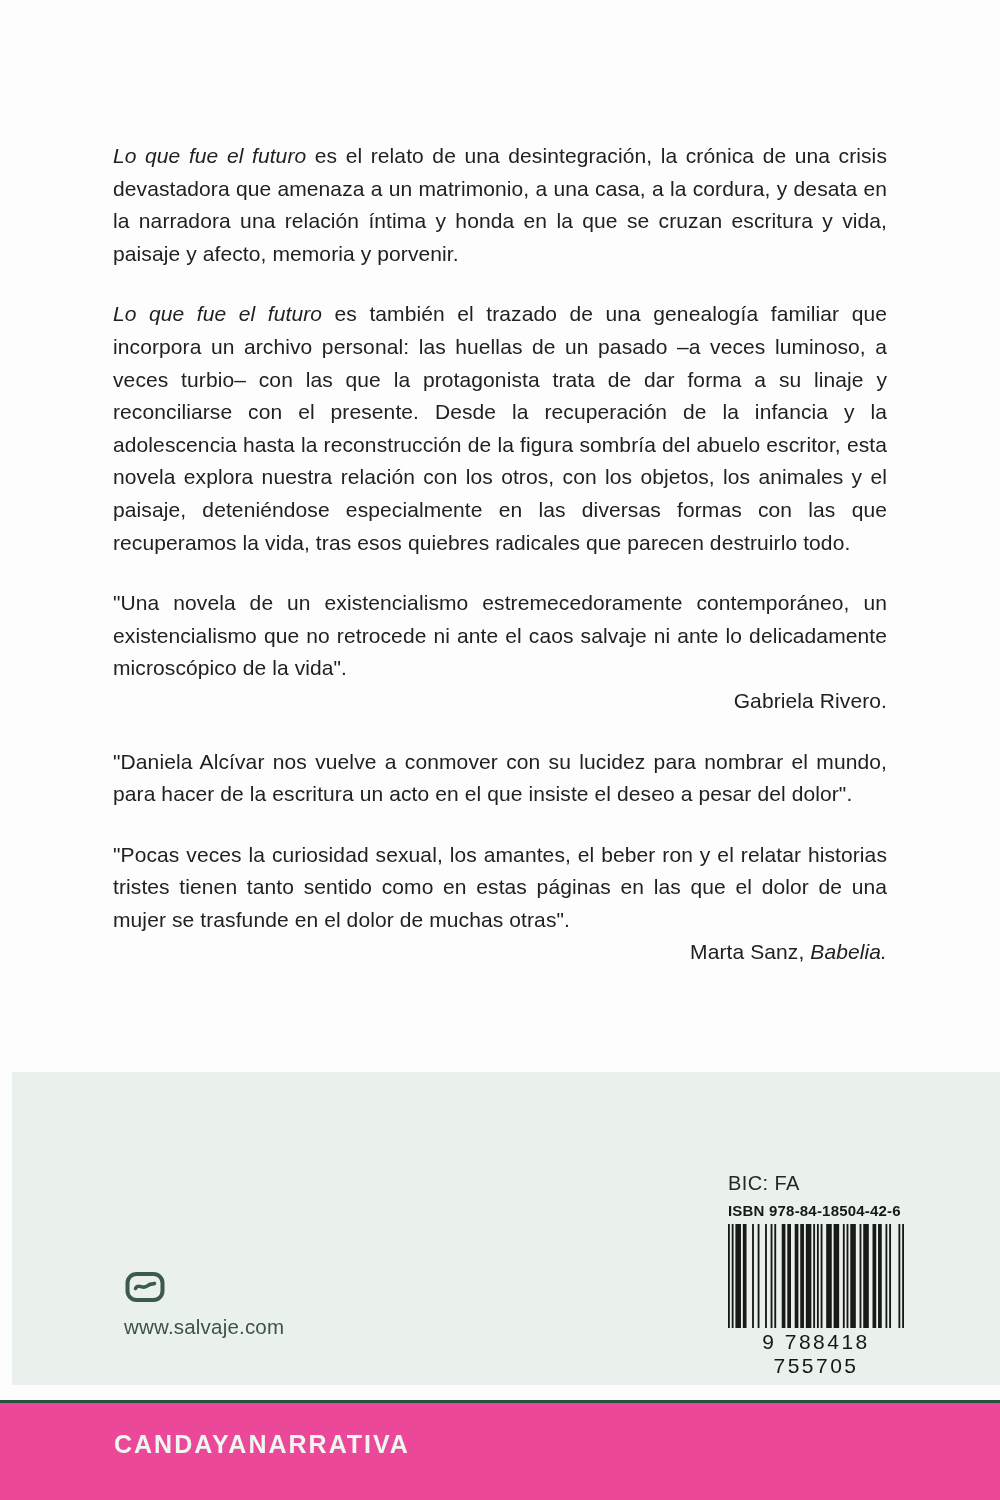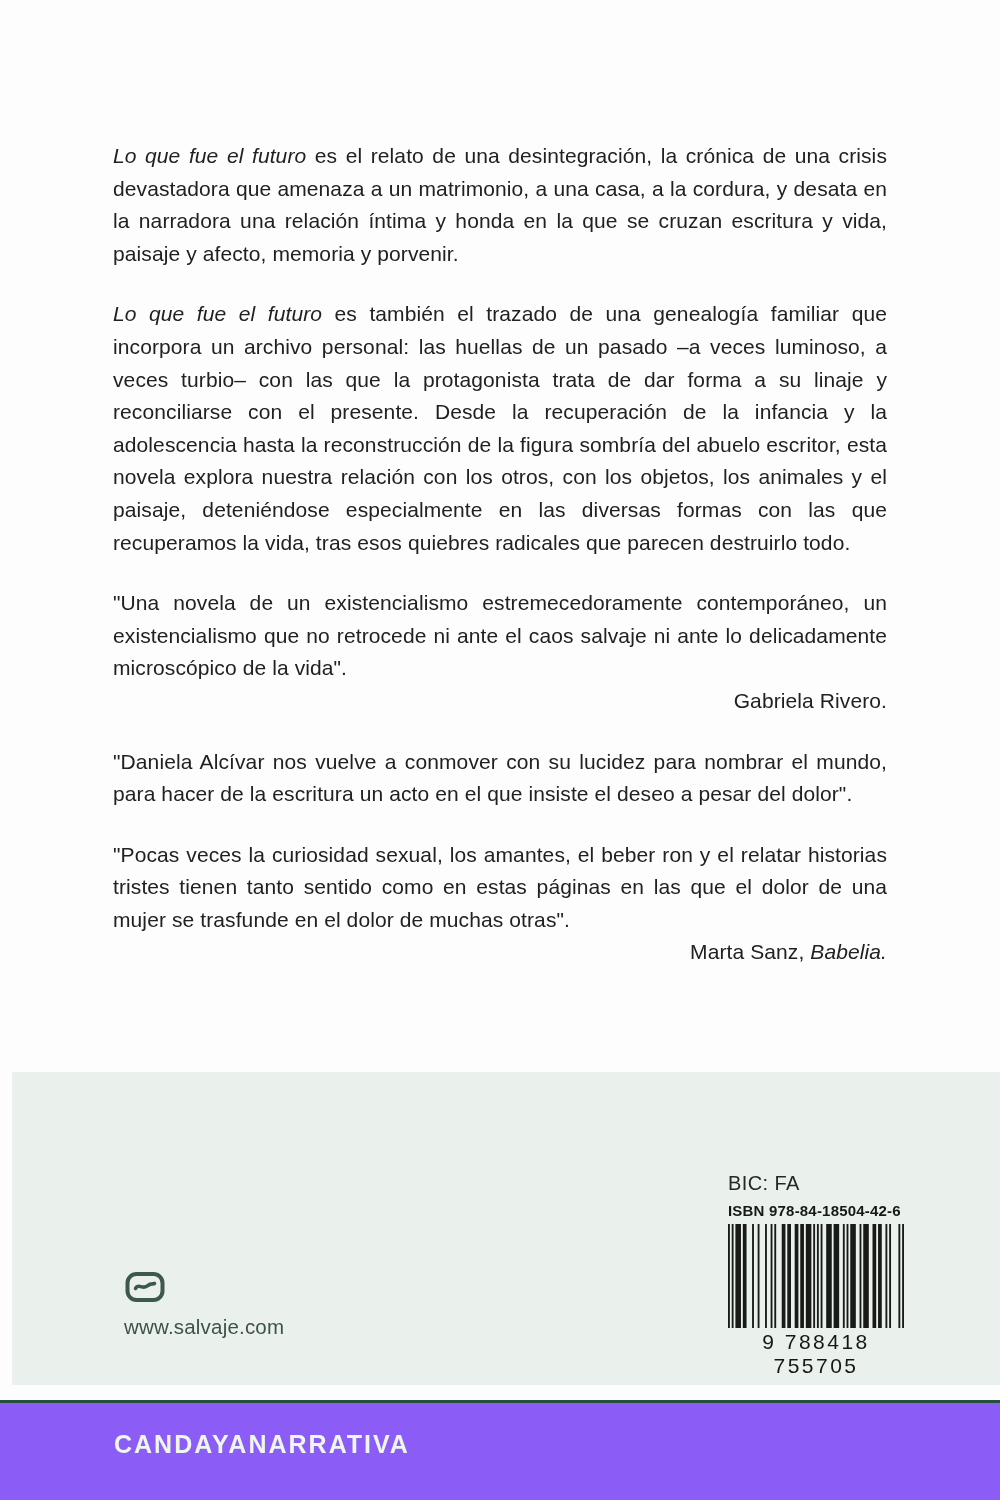--- a/index.html
+++ b/index.html
@@ -108,17 +108,17 @@
     <div class="contact-block">
       <svg class="logo" width="42" height="34" viewBox="0 0 42 34" xmlns="http://www.w3.org/2000/svg">
         <rect x="3.5" y="4" width="35" height="26" rx="9" fill="none" stroke="#3c5a4b" stroke-width="4"></rect>
         <path d="M11.5 18.5 C 14.5 12.5, 18.5 20.5, 24 15.5 C 27 13, 29.5 14.5, 30.5 13.5" fill="none" stroke="#3c5a4b" stroke-width="3.6" stroke-linecap="round"></path>
       </svg>
       <div class="url">www.salvaje.com</div>
     </div>
 
   </section>
 
-  <footer class="brandbar" style="background: #8b5cf6; border-top-color: rgb(38, 80, 62);">
+  <footer class="brandbar" style="background: #ec4899; border-top-color: rgb(38, 80, 62);">
     <div class="brand-text" style="color: rgb(238, 246, 239);">CANDAYANARRATIVA</div>
   </footer>
 
 </div>
 
 </body></html>

